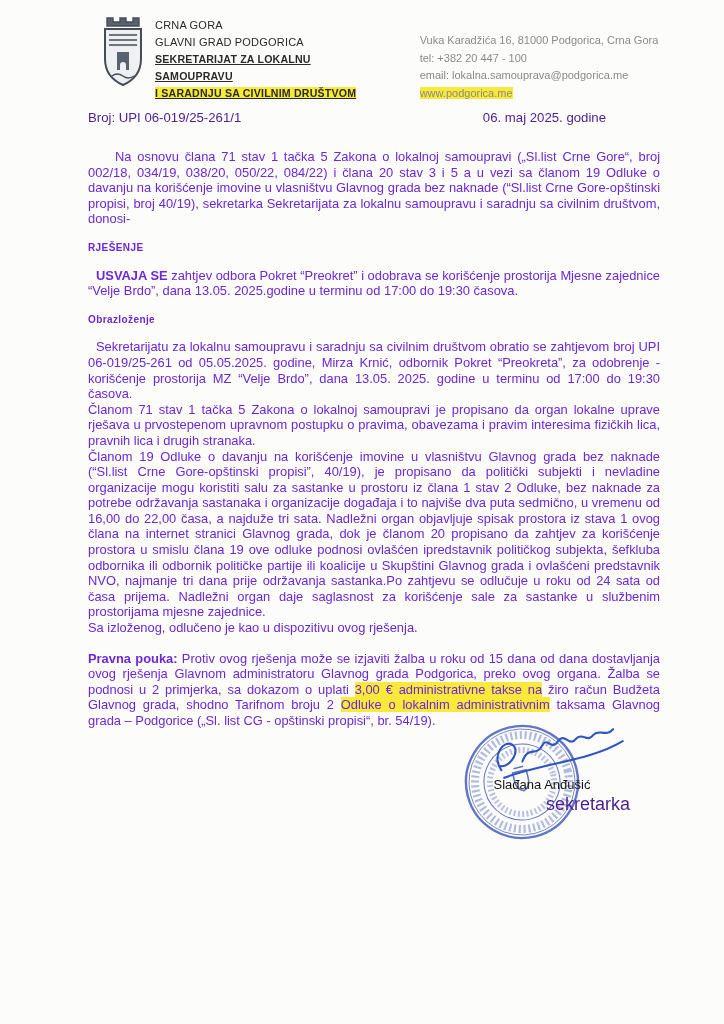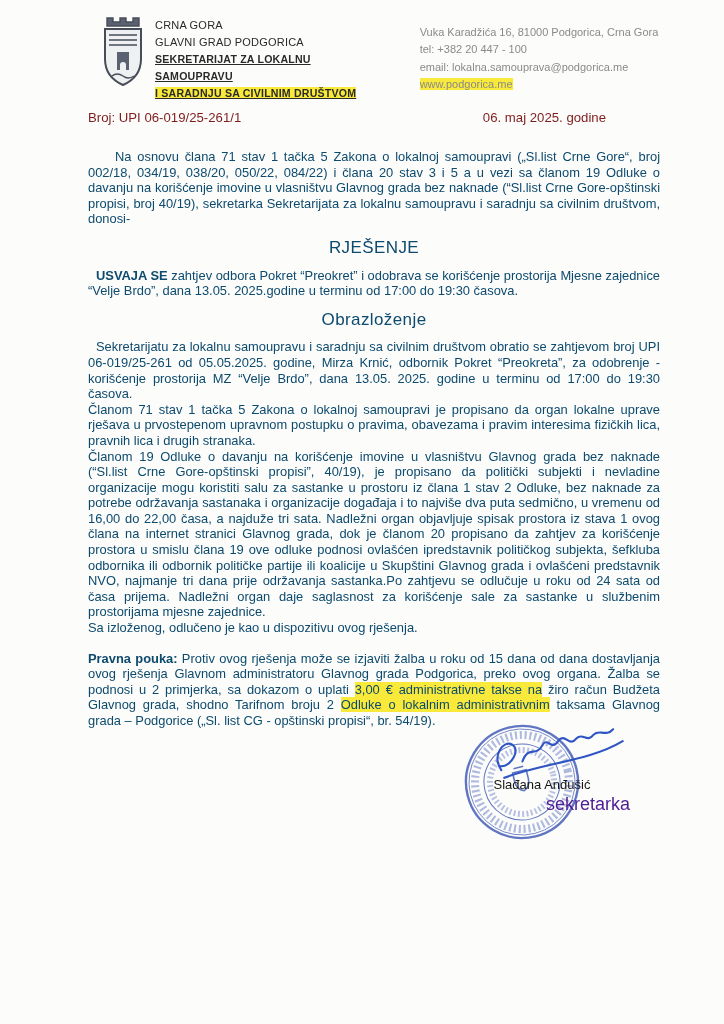--- a/index.html
+++ b/index.html
@@ -5,38 +5,38 @@
 <style>
   * { margin:0; padding:0; box-sizing:border-box; }
   html,body { background:#7d7d7d; }
   body { font-family:"Liberation Sans", sans-serif; }
   .page {
     width:724px; height:1024px; margin:0 auto; background:#fcfcfb;
     position:relative; padding:14px 64px 0 66px; color:#222; overflow:hidden;
     box-shadow:0 0 6px rgba(0,0,0,.4);
   }
   
-  .letterhead { display:flex; align-items:center;gap:48px; }
+  .letterhead { display:flex; align-items:flex-end;gap:48px; }
   .lh-left { display:flex; gap:9px; margin-left:34px; }
   .coa svg { display:block; }
   .org { padding-top:3px; font-size:11px; line-height:17px; color:#2a2a2a; letter-spacing:.2px; }
   .org-b { font-weight:700; font-size:10.6px;text-decoration:underline; }
   .lh-right { margin-left:auto; width:258px; font-size:11px; line-height:17.5px; color:#8a8a8a; padding-top:1px; }
   .hl { background:var(--hl,#f8e93a); }
   
-  .ref-row { display:flex; justify-content:space-between; margin:8px 0 0 22px; font-size:13.2px; color:#7f1d1d; }
+  .ref-row { display:flex; justify-content:space-between; margin:8px 0 0 22px; font-size:13.2px; color:#4c1d95; }
   .ref-date { padding-right:54px; }
   
-  .doc-body { margin-left:22px; font-size:12.9px; line-height:15.6px; color:#0c4a6e; }
+  .doc-body { margin-left:22px; font-size:12.9px; line-height:15.6px; color:#6d28d9; }
   .para { text-align:justify; }
   .indent { text-indent:27px; }
   .indent-sm { text-indent:8px; }
   .sp-t { margin-top:24px; }
   .sp-t2 { margin-top:15px; }
-  .center-title { text-align:center; font-weight:400; font-size:17px; margin:13px 0 12px; letter-spacing:.4px; }
+  .center-title { font-weight:700; font-size:10px; margin:13px 0 12px; letter-spacing:.4px; }
   .b { font-weight:700; }
   
   .sig-area { position:relative; height:106px; margin-top:2px; }
   .stamp { position:absolute; left:393px; top:-10px; }
   .scribble { position:absolute; left:418px; top:-4px; }
   .sig-name { position:absolute; left:388px; top:46px; width:176px; text-align:center; font-size:13px; color:#151515; }
   .sig-title { position:absolute; left:388px; top:63px; width:176px; text-align:right; font-size:18px; color:#4c1d95; }
   
   .distribution { margin-top:10px; font-size:13px; line-height:21px; color:#1d1d1d; }
   .dist-label { margin-left:30px; margin-bottom:4px; }

